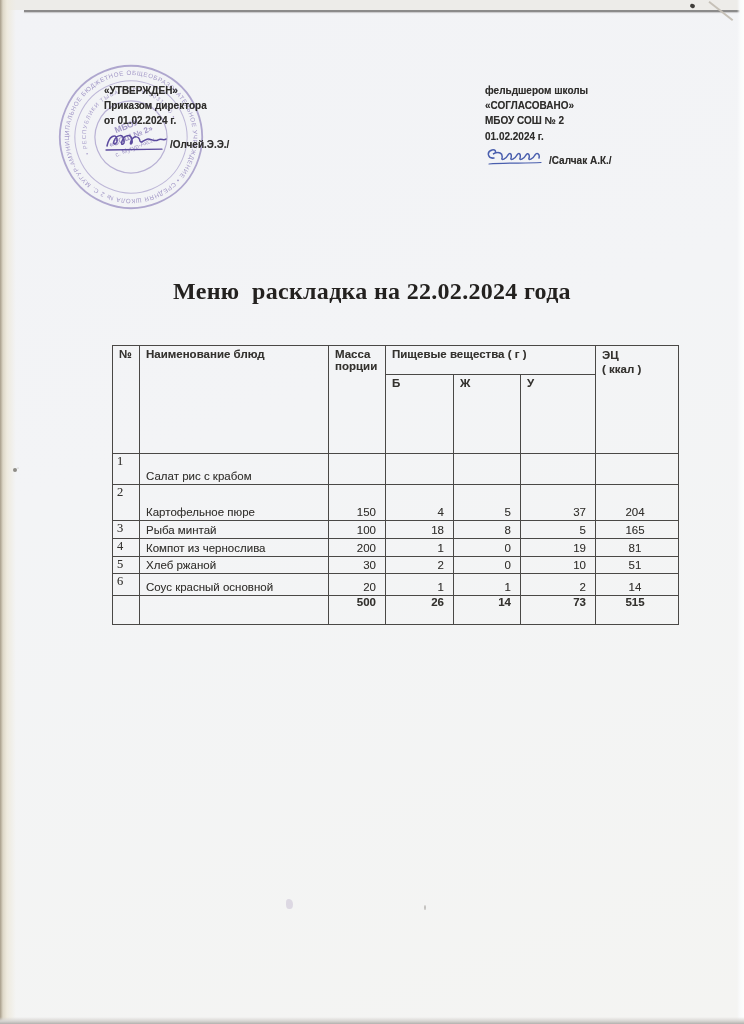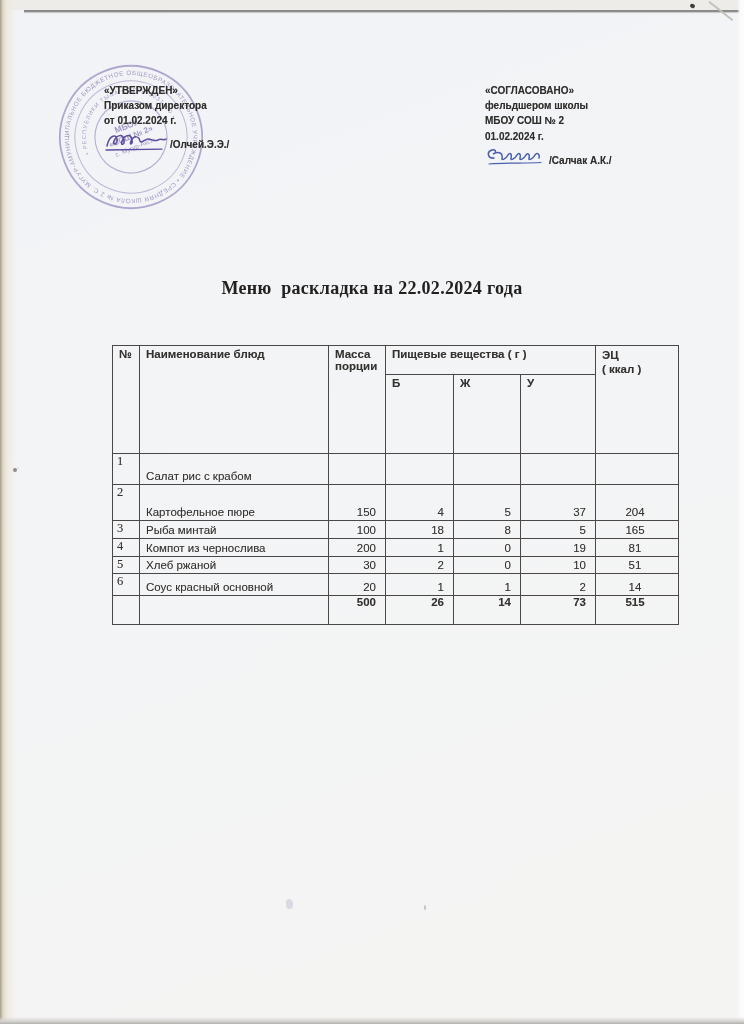--- a/index.html
+++ b/index.html
@@ -36,21 +36,21 @@
   .block { position:absolute; top:83px; width:230px; font-size:10px; font-weight:bold;
     line-height:15.2px; color:#2f2e2c; text-shadow:0 0 .6px rgba(60,58,56,.45); }
   .block-approved { left:104px; }
   .block-agreed  { left:485px; }
   .sig-row { display:flex; align-items:flex-end; height:22px; margin-top:2px; }
   .sig-svg { display:block; margin-right:2px; }
   .sig-label { font-weight:bold; }
 
   
   .doc-title { position:absolute; left:0; top:278px; width:100%; text-align:center;
-    font-family:"Liberation Serif", serif; font-weight:bold; font-size:18px;
+    font-family:"Liberation Serif", serif; font-weight:bold; font-size:24px;
     letter-spacing:.3px; color:#23211f; white-space:pre; }
 
   
   .menu-table { position:absolute; left:112px; top:345px; width:566px;
     border-collapse:collapse; table-layout:fixed;
     font-size:11.5px; color:#34322f; text-shadow:0 0 .5px rgba(70,68,64,.35); }
   .menu-table th, .menu-table td { border:1.5px solid #4a4846; overflow:hidden; }
   .menu-table th { font-weight:bold; text-align:left; vertical-align:top; padding:2px 4px 0 6px; }
   .th-num { padding-left:4px; }
   .th-sub { text-align:center; padding-top:3px; }
@@ -108,22 +108,22 @@
         <g fill="none" stroke="#5b4a9e" stroke-width="1.5" stroke-linecap="round">
           <path d="M3,15 C5,5 12,2 13,8 C14,13 8,15 10,10 C13,3 19,3 20,9 C21,14 16,15 18,10 C21,3 27,3 28,9 C29,13 25,15 27,10 C30,4 35,5 36,10 C37,13 41,8 44,8 C48,8 50,11 54,9 C57,7 60,10 62,8"></path>
           <path d="M2,19 L58,18.2" stroke-width="1.3"></path>
         </g>
       </svg>
       <span class="sig-label">/Олчей.Э.Э./</span>
     </div>
   </div>
 
   <div class="block block-agreed">
+    <div>фельдшером школы</div>
     <div>«СОГЛАСОВАНО»</div>
-    <div>фельдшером школы</div>
     <div>МБОУ СОШ № 2</div>
     <div>01.02.2024 г.</div>
     <div class="sig-row">
       <svg class="sig-svg" width="62" height="22" viewBox="0 0 62 22">
         <g fill="none" stroke="#4a5fae" stroke-width="1.5" stroke-linecap="round">
           <path d="M9,12 C3,13 1,6 7,4 C11,3 12,7 8,8 C14,5 18,7 17,12 C16,15 21,13 23,9 C25,6 27,8 26,12 C25,15 30,13 32,9 C34,6 36,8 35,12 C34,15 39,13 41,9 C43,6 45,9 44,12 C43,15 48,13 50,9 C52,6 55,8 54,12"></path>
           <path d="M4,18 C20,16.5 40,17.5 56,16.5" stroke-width="1.2"></path>
         </g>
       </svg>
       <span class="sig-label">/Салчак А.К./</span>

